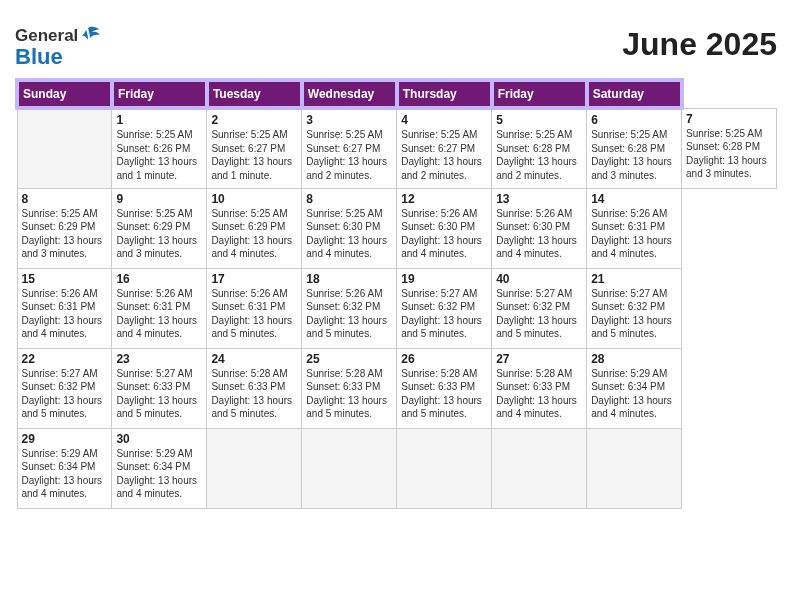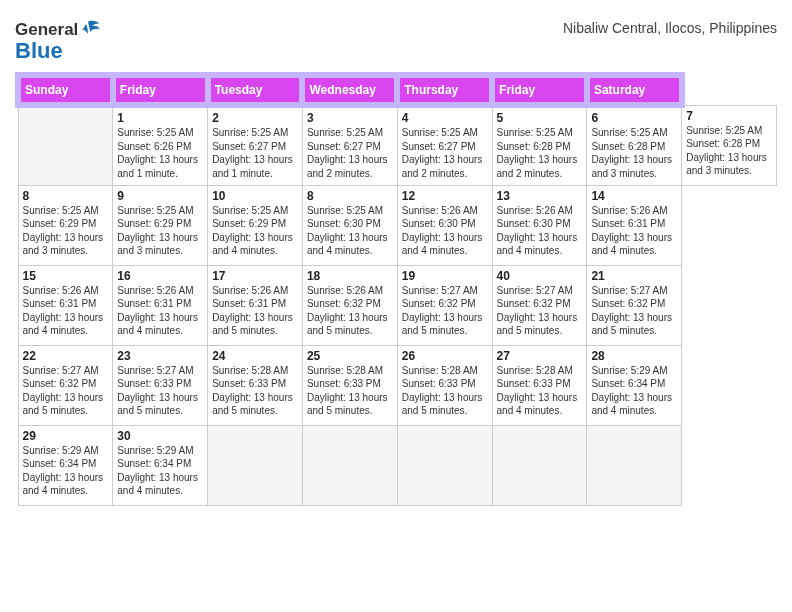--- a/index.html
+++ b/index.html
@@ -6,21 +6,21 @@
     body {
       width: 792px;
       height: 612px;
       font-family: Arial, sans-serif;
       background: #fff;
       overflow: hidden;
     }
     .container {
       width: 792px;
       height: 612px;
-      padding: 20px 15px;
+      padding: 26px 15px;
     }
     .header-area {
       display: flex;
       justify-content: space-between;
       align-items: flex-start;
       margin-bottom: 8px;
     }
     .logo {
       display: flex;
       align-items: center;
@@ -36,27 +36,27 @@
     .location-title {
       font-size: 14px;
       color: #444;
     }
     .calendar-table {
       width: 100%;
       border-collapse: collapse;
       table-layout: fixed;
     }
     .calendar-table th {
-      background-color: #d946ef;
+      background-color: #701a75;
       color: #fff;
       font-size: 12px;
       font-weight: bold;
       padding: 5px 4px;
       text-align: left;
-      border: 6px solid #c4b5fd;
+      border: 4px solid #c4b5fd;
     }
     .calendar-table td {
       border: 1px solid #ccc;
       vertical-align: top;
       padding: 3px 4px;
       font-size: 9.5px;
       color: #333;
       height: 80px;
       background: #fff;
     }
@@ -87,21 +87,21 @@
           <span style="font-size:17px;font-weight:bold;color:#333;">General</span>
           <svg width="22" height="20" viewBox="0 0 22 20" style="margin-left:2px;">
             <path d="M8 2 C10 0, 16 0, 20 4 C18 3, 14 4, 12 6 C15 5, 18 6, 20 9 C16 8, 12 9, 10 12 C10 9, 9 6, 8 2Z" fill="#1a6fb5"></path>
             <path d="M6 4 C7 6, 8 10, 8 14 C6 11, 4 9, 2 10 C4 8, 5 6, 6 4Z" fill="#1a6fb5"></path>
           </svg>
         </div>
         <div style="font-size:22px;font-weight:bold;color:#1a6fb5;margin-top:-2px;">Blue</div>
       </div>
     </div>
     <div class="title-area">
-      <div class="location-title">Nibaliw Central, Ilocos, Philippines</div>
+      <div class="month-title">June 2025</div>
     </div>
   </div>
 
   <table class="calendar-table">
     <thead>
       <tr>
         <th>Sunday</th>
         <th>Friday</th>
         <th>Tuesday</th>
         <th>Wednesday</th>

